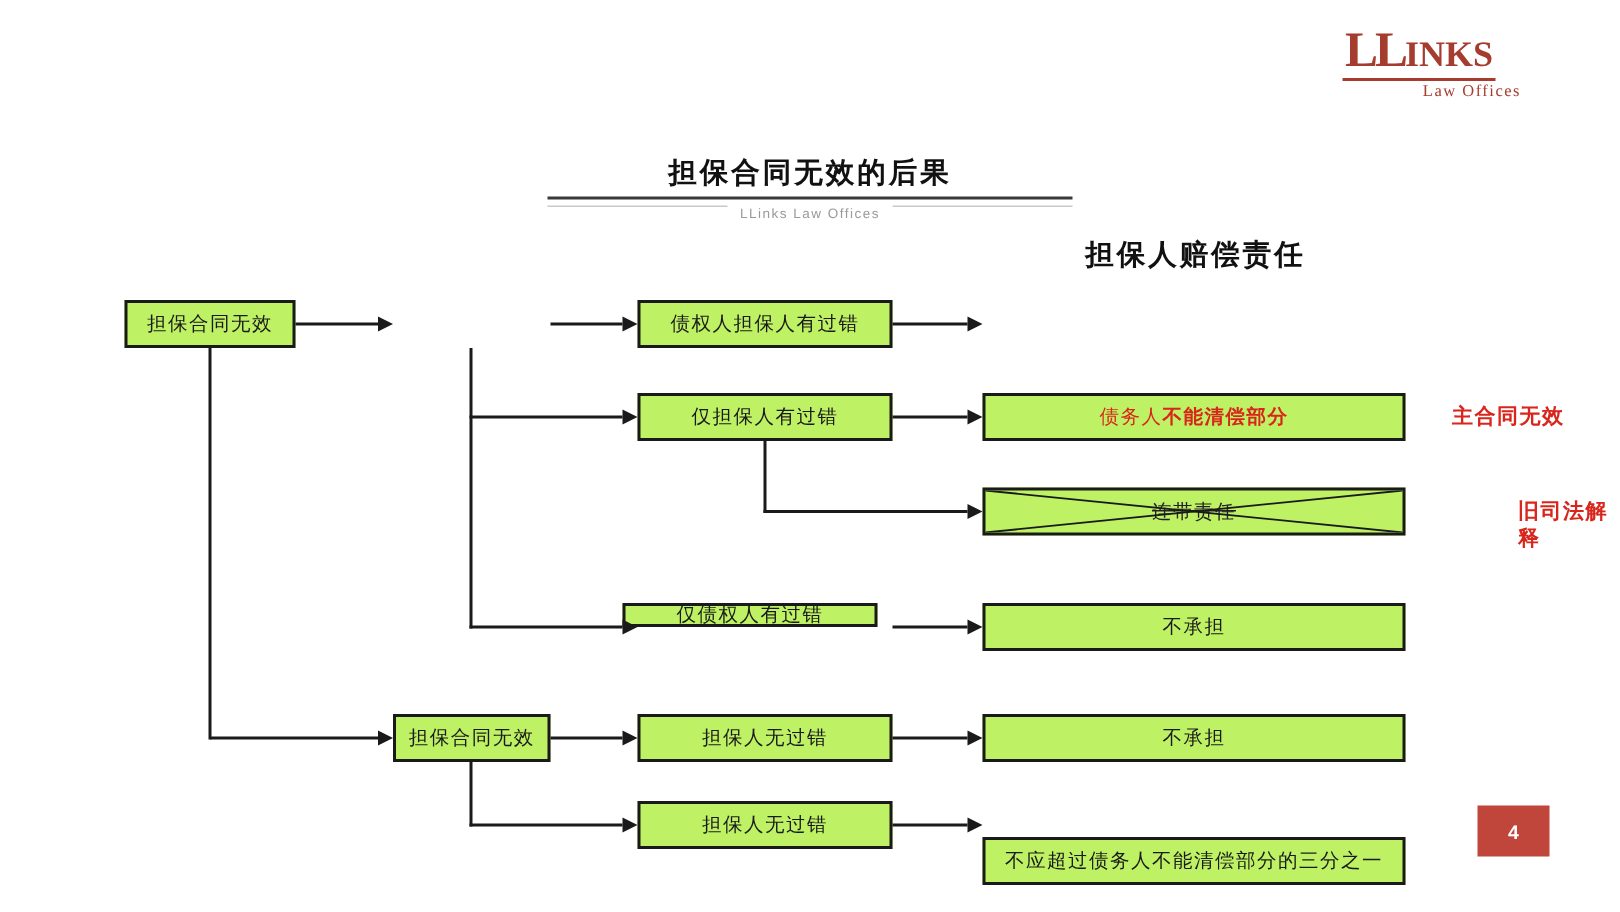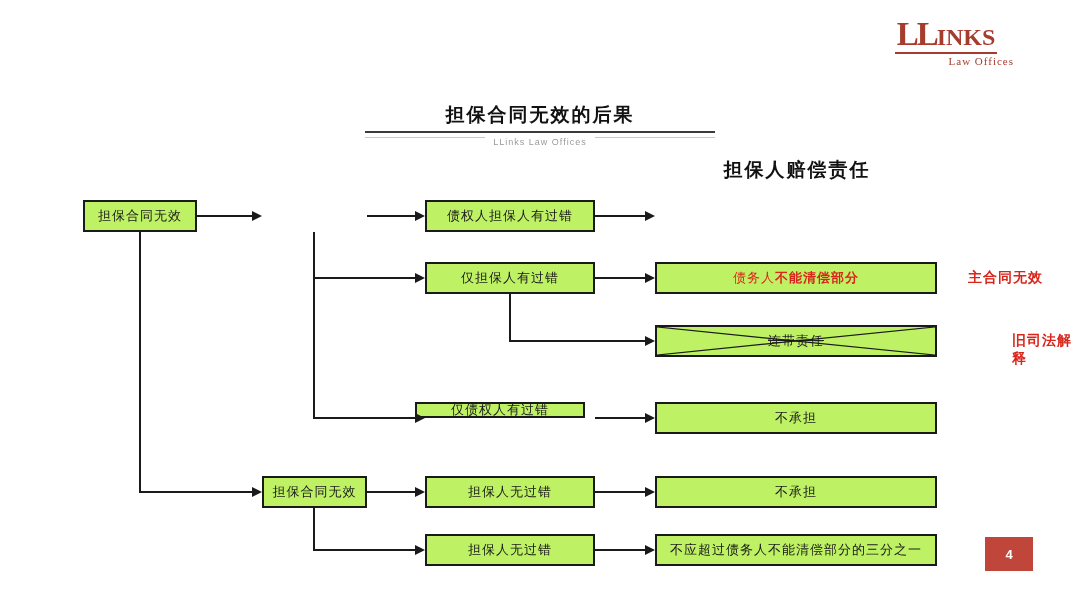--- a/index.html
+++ b/index.html
@@ -86,21 +86,21 @@
   </div>
 
   <div class="box" style="left:415px;top:402px;width:170px;height:16px;text-align:right;">仅债权人有过错</div>
   <div class="box" style="left:655px;top:402px;width:282px;height:32px;">不承担</div>
 
   <div class="box" style="left:262px;top:476px;width:105px;height:32px;">担保合同无效</div>
   <div class="box" style="left:425px;top:476px;width:170px;height:32px;">担保人无过错</div>
   <div class="box" style="left:655px;top:476px;width:282px;height:32px;">不承担</div>
 
   <div class="box" style="left:425px;top:534px;width:170px;height:32px;">担保人无过错</div>
-  <div class="box" style="left:655px;top:534px;width:282px;height:32px;">不应超过债务人不能清偿部分的三分之一</div>
+  <div class="box" style="left:655px;top:558px;width:282px;height:32px;">不应超过债务人不能清偿部分的三分之一</div>
 
   <div class="hline" style="left:197px;top:215px;width:55px;"></div>
   <div class="hline" style="left:367px;top:215px;width:48px;"></div>
   <div class="hline" style="left:595px;top:215px;width:50px;"></div>
   <div class="hline" style="left:313px;top:277px;width:102px;"></div>
   <div class="hline" style="left:595px;top:277px;width:50px;"></div>
   <div class="hline" style="left:509px;top:340px;width:136px;"></div>
   <div class="hline" style="left:313px;top:417px;width:102px;"></div>
   <div class="hline" style="left:595px;top:417px;width:50px;"></div>
   <div class="hline" style="left:140px;top:491px;width:112px;"></div>

